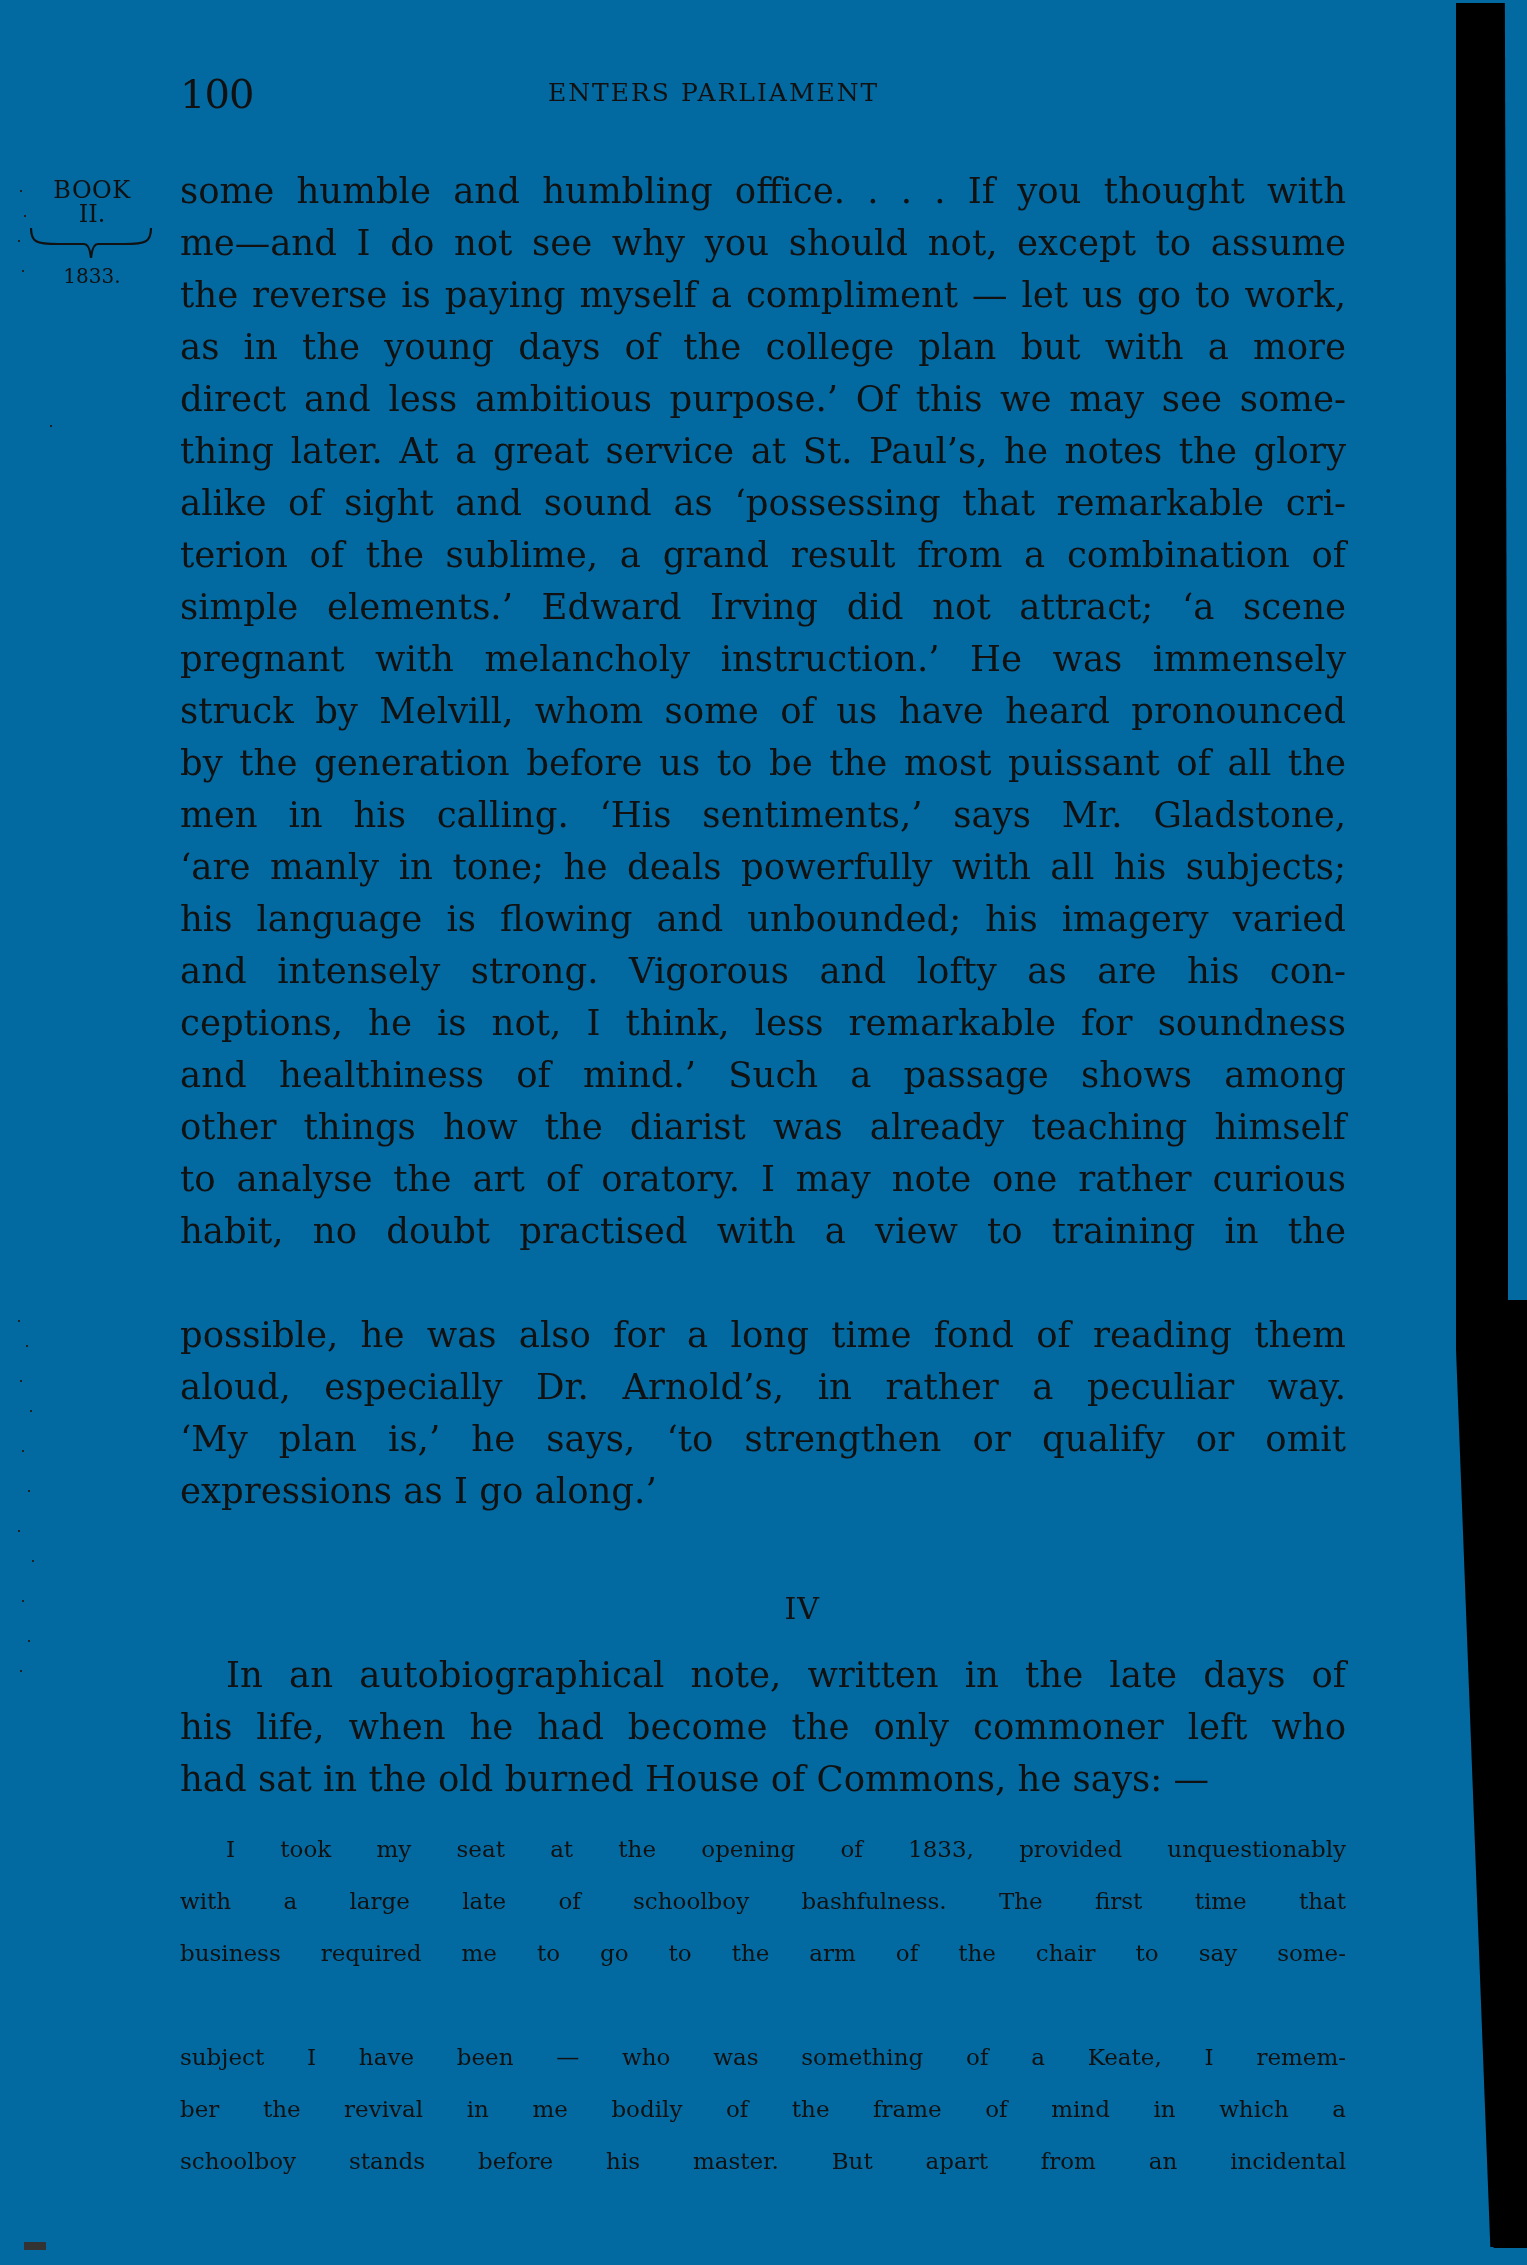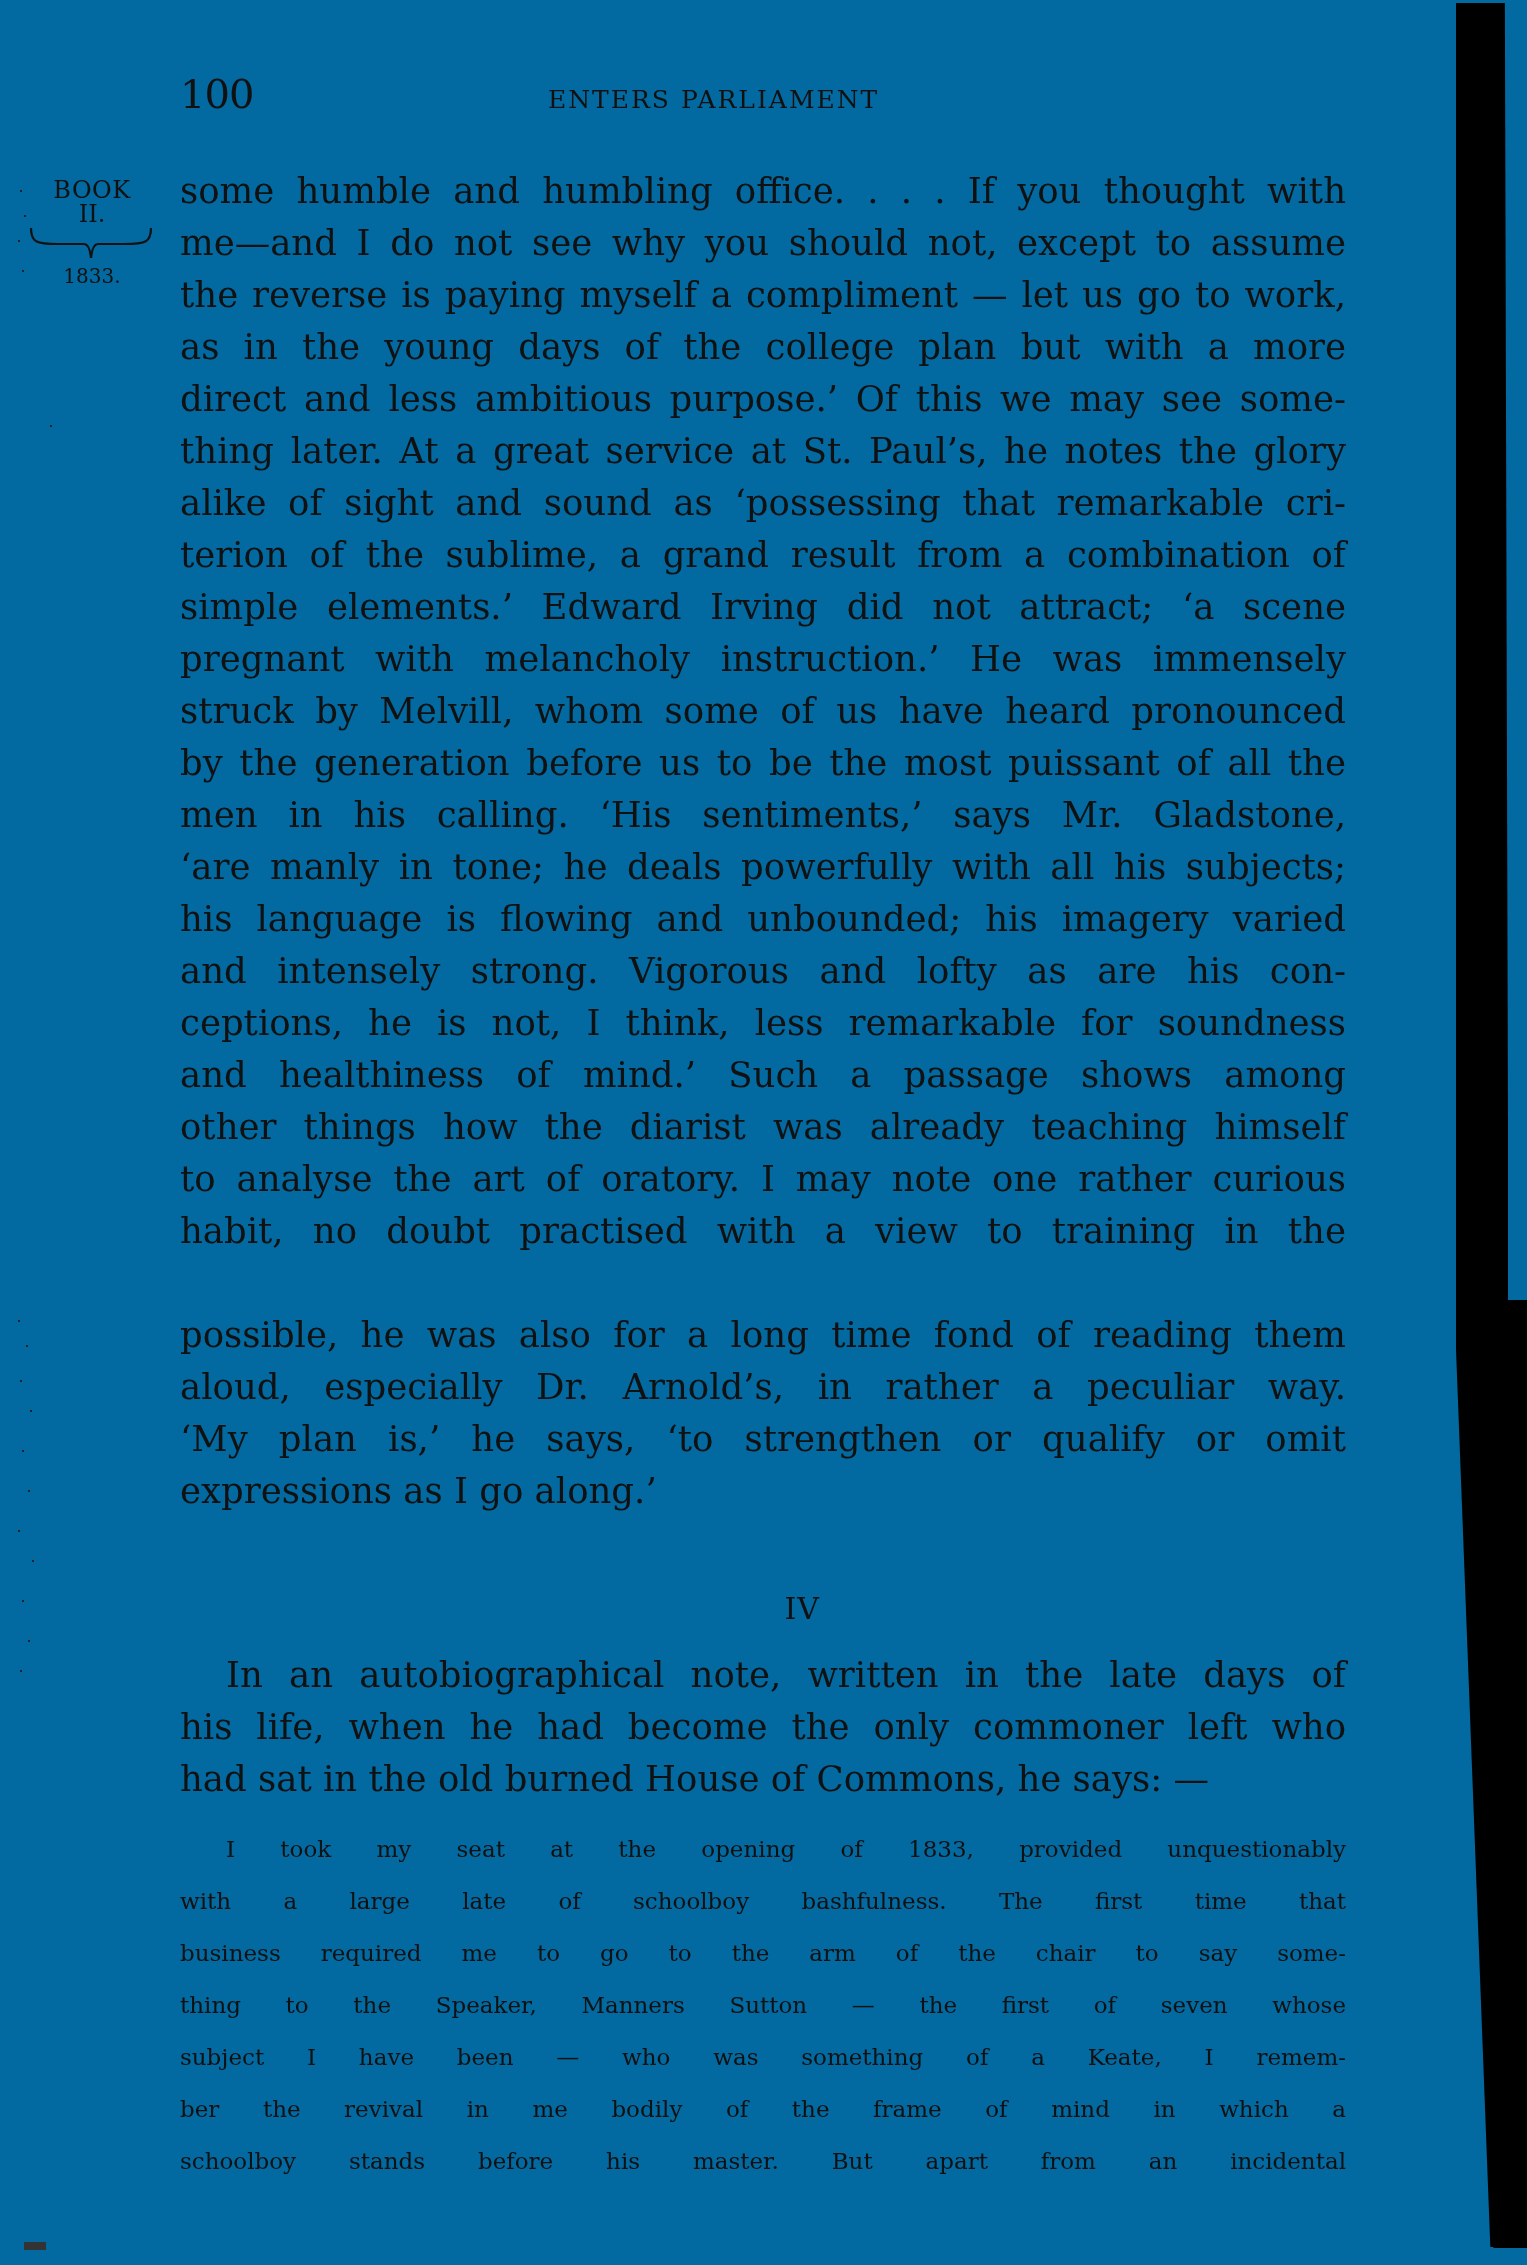--- a/index.html
+++ b/index.html
@@ -1,20 +1,20 @@
 <!DOCTYPE html>
 <html><head>
 <meta charset="utf-8">
 <style>
   html, body { margin: 0; padding: 0; background: #ffffff; }
   body { width: 1527px; height: 2265px; position: relative; overflow: hidden;
          font-family: "DejaVu Serif", "Liberation Serif", serif; color: #111; }
   .page { position: absolute; left: 0; top: 0; width: 1527px; height: 2265px; background: #0369a1; }
   .folio { position: absolute; left: 180px; top: 70px; font-size: 40px; line-height: 48px; letter-spacing: -1px; }
-  .running-head { position: absolute; left: 548px; top: 83px; font-size: 25px; line-height: 34px; letter-spacing: 2px; font-weight: normal; }
+  .running-head { position: absolute; left: 548px; top: 76px; font-size: 25px; line-height: 34px; letter-spacing: 2px; font-weight: normal; }
   .margin-note { position: absolute; left: 28px; width: 128px; text-align: center; font-size: 24px; line-height: 28px; }
   .mn-book { top: 176px; letter-spacing: 0.5px; }
   .mn-vol { top: 200px; }
   .mn-brace { position: absolute; left: 28px; top: 226px; width: 126px; height: 34px; }
   .mn-year { top: 262px; font-size: 20px; }
   .line { position: absolute; left: 180px; width: 1166px; font-size: 35.5px; line-height: 46px;
           text-align: justify; text-align-last: justify; white-space: nowrap; overflow: visible; }
   .line.last { text-align-last: left; }
   .line.indent { left: 226px; width: 1120px; }
   .section-num { position: absolute; left: 700px; width: 120px; text-align: right; top: 1590px; font-size: 30px; line-height: 38px; letter-spacing: 1px; }
@@ -68,21 +68,20 @@
 
   <div class="section-num">IV</div>
 
   <div class="line indent" style="top:1652px">In an autobiographical note, written in the late days of</div>
   <div class="line" style="top:1704px">his life, when he had become the only commoner left who</div>
   <div class="line last" style="top:1756px">had sat in the old burned House of Commons, he says: —</div>
 
   <div class="line indent quote" style="top:1826px">I took my seat at the opening of 1833, provided unquestionably</div>
   <div class="line quote" style="top:1878px">with a large late of schoolboy bashfulness.  The first time that</div>
   <div class="line quote" style="top:1930px">business required me to go to the arm of the chair to say some-</div>
-  <div class="line quote" style="top:1982px">thing to the Speaker, Manners Sutton — the first of seven whose</div>
   <div class="line quote" style="top:2034px">subject I have been — who was something of a Keate, I remem-</div>
   <div class="line quote" style="top:2138px">schoolboy stands before his master.  But apart from an incidental</div>
   <div class="line quote" style="top:2086px">ber the revival in me bodily of the frame of mind in which a</div>
 
   <div class="edge-bar"></div>
   <div class="edge-bar2"></div>
 
   <div>
     <div class="speck" style="left:20px;top:190px"></div>
     <div class="speck" style="left:24px;top:215px"></div>

